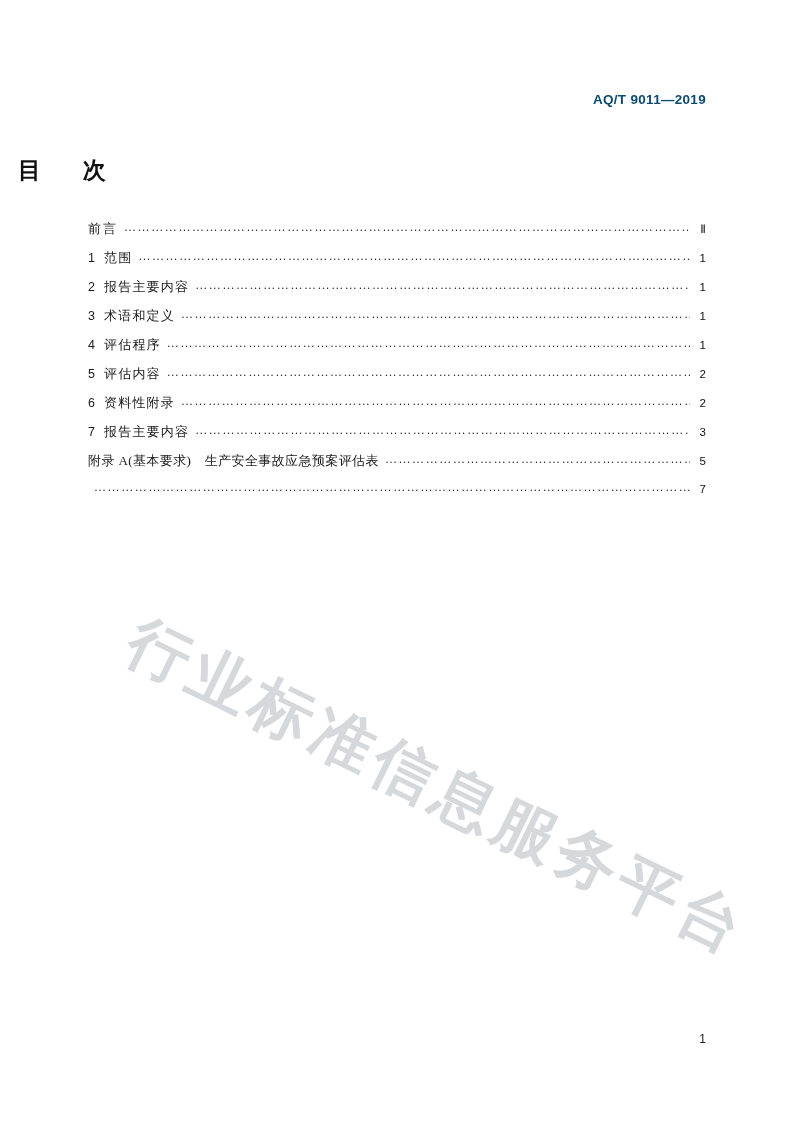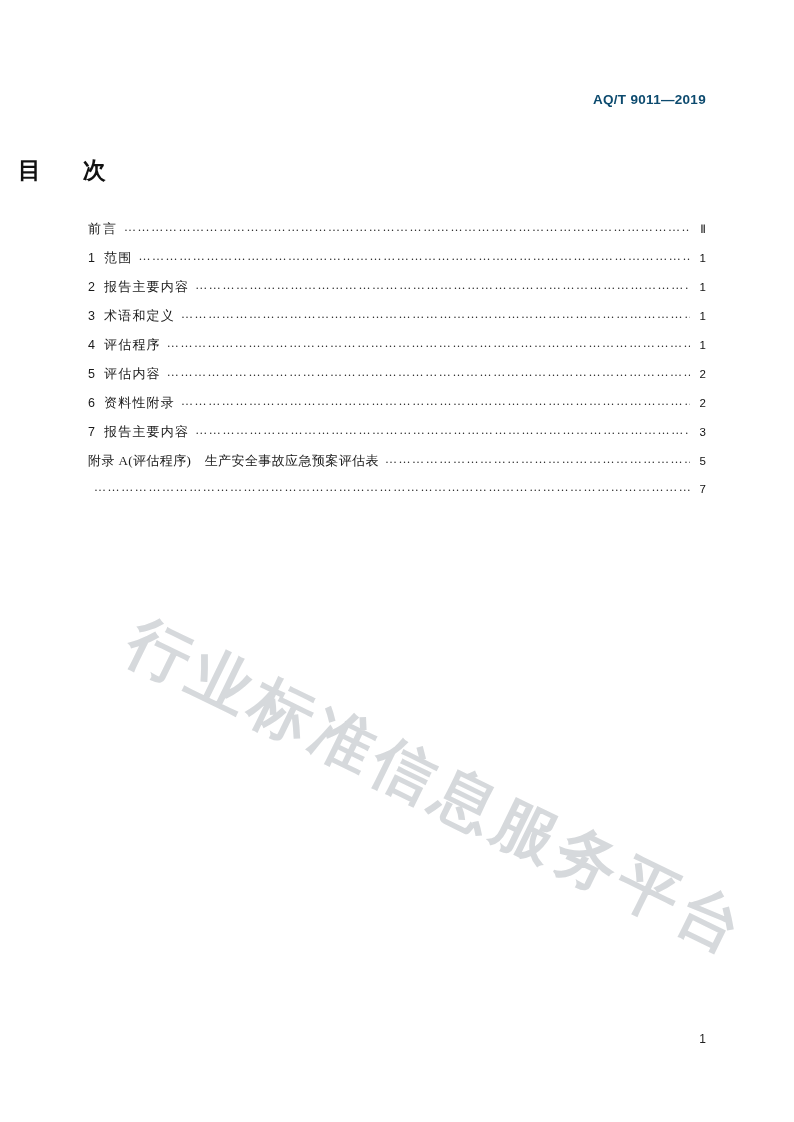--- a/index.html
+++ b/index.html
@@ -175,21 +175,21 @@
     </div>
 
     <div class="toc-row">
       <span class="num">7</span>
       <span class="label">报告主要内容</span>
       <span class="dots">…………………………………………………………………………………………………………………………………………………………</span>
       <span class="pg">3</span>
     </div>
 
     <div class="toc-row">
-      <span class="label label-app">附录 A(评估程序)　生产安全事故应急预案评估表</span>
+      <span class="label label-app">附录 A(基本要求)　生产安全事故应急预案评估表</span>
       <span class="dots">…………………………………………………………………………………………………………………………………………………………</span>
       <span class="pg">5</span>
     </div>
 
     <div class="toc-row">
       <span class="dots">…………………………………………………………………………………………………………………………………………………………</span>
       <span class="pg">7</span>
     </div>
 
   </div>

